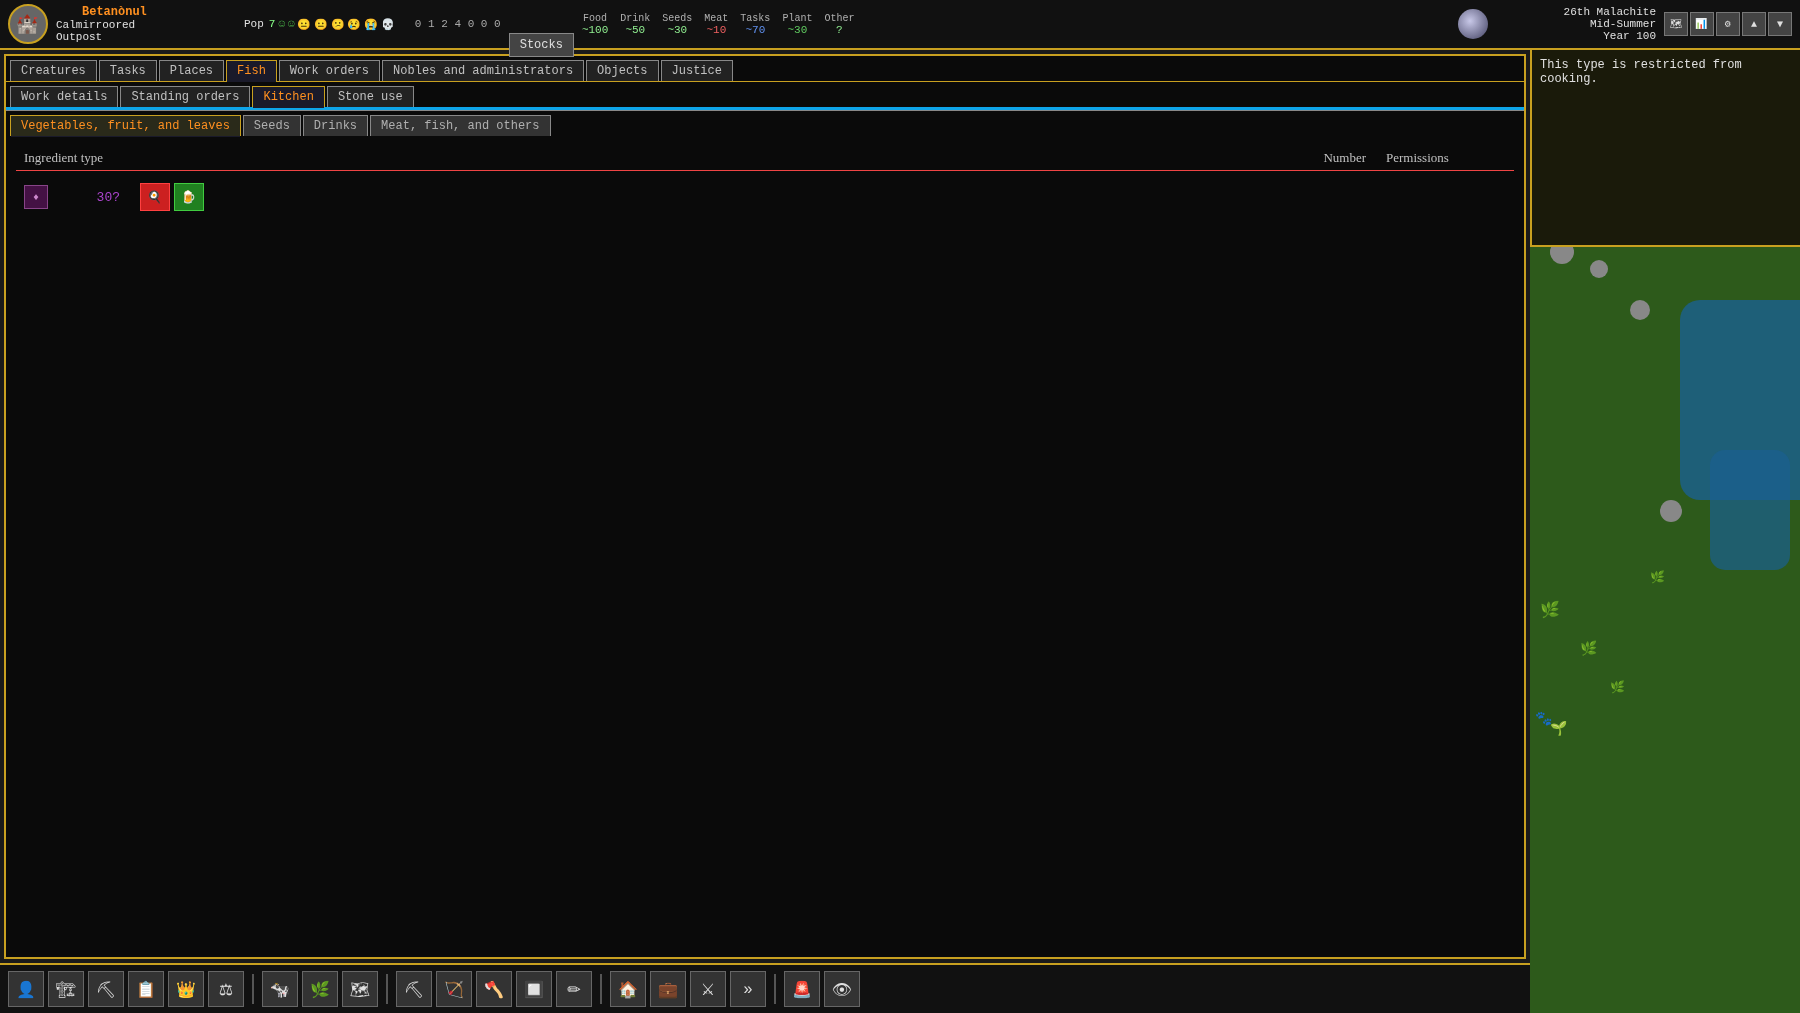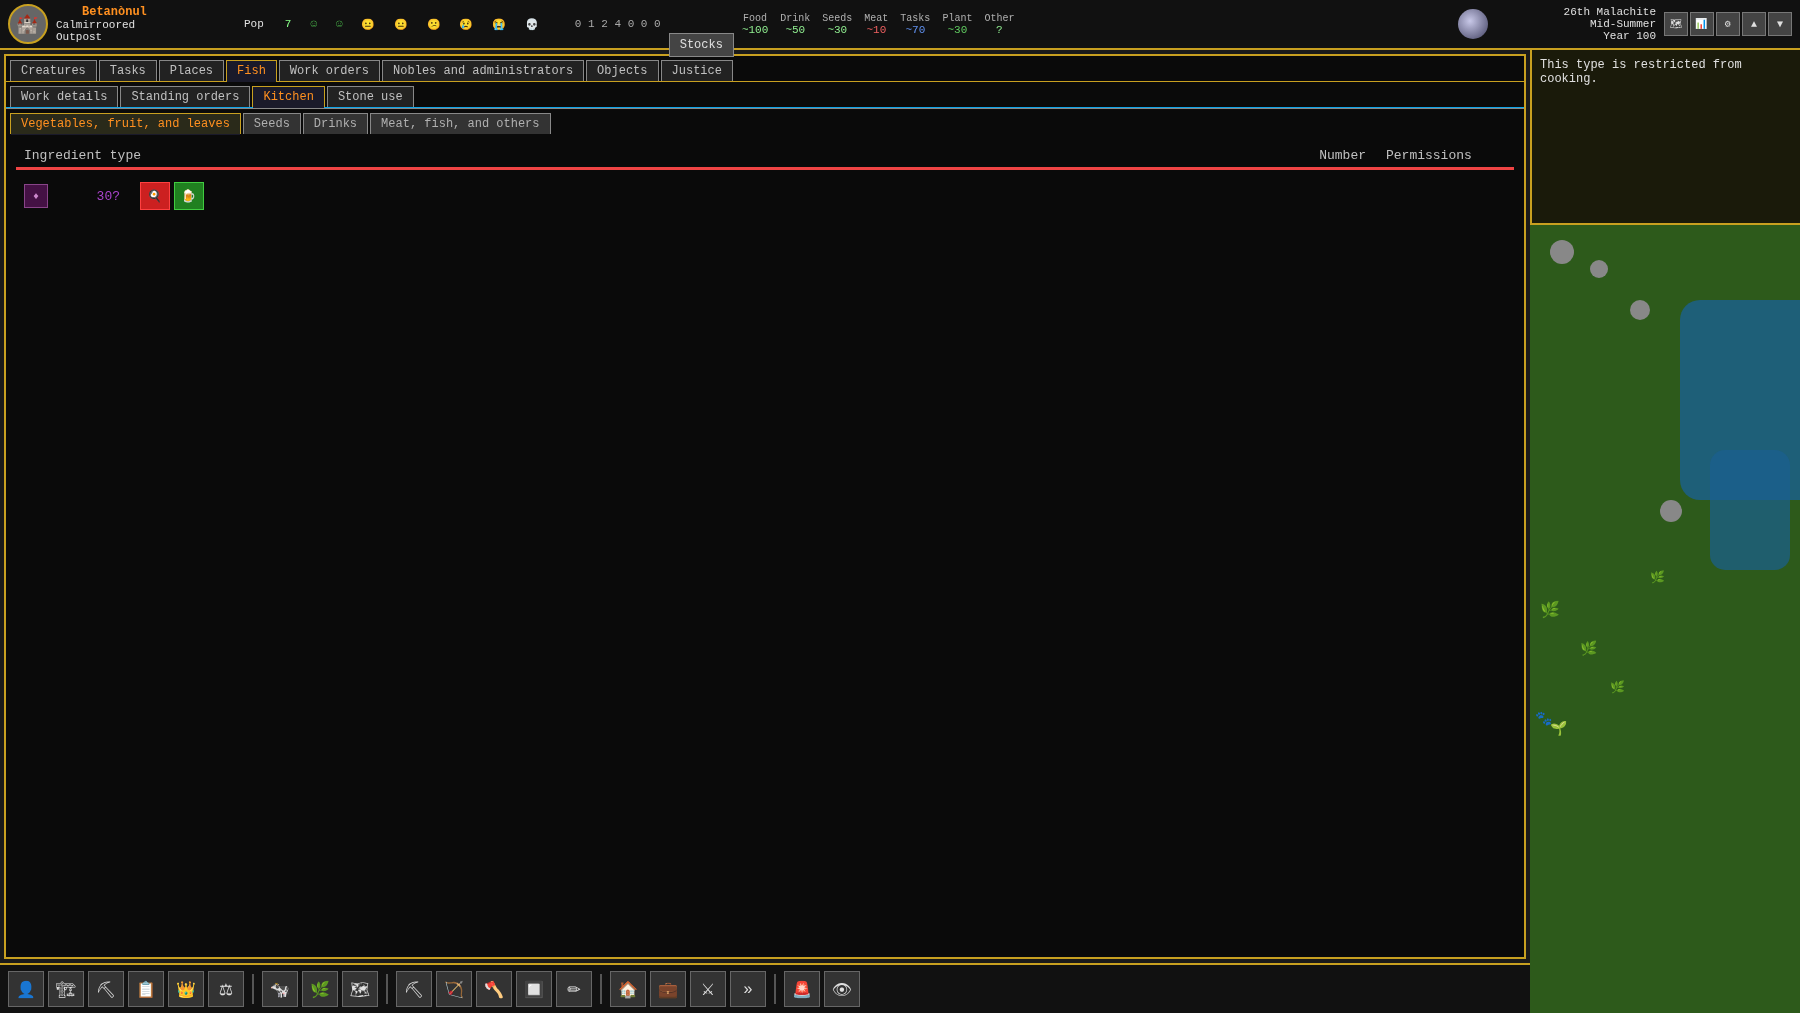--- a/index.html
+++ b/index.html
@@ -78,21 +78,21 @@
       font-size: 11px;
       text-align: right;
       min-width: 160px;
     }
 
     
     #right-panel {
       position: absolute;
       top: 0; right: 0;
       width: 270px;
-      height: 175px;
+      height: 197px;
       background: #1a1a0a;
       border-left: 2px solid #c8a020;
       border-bottom: 2px solid #c8a020;
       padding: 8px;
       z-index: 5;
     }
 
     #right-panel .panel-text {
       color: #e0e0e0;
       font-size: 12px;
@@ -174,21 +174,21 @@
       position: absolute;
       bottom: -1px;
       left: 0;
       right: 0;
       height: 1px;
       background: #1a1a2a;
     }
 
     .tab-bar-2 {
       border-top: 1px solid #c8a020;
-      border-bottom: 1px solid #0ea5e9;
+      border-bottom: 3px solid #0ea5e9;
       align-items: flex-end;
     }
 
     .tab-bar-3 {
       border-top: 1px solid #888;
     }
 
     
     .sub-tab {
       background: #333;
@@ -208,22 +208,22 @@
       overflow-y: auto;
     }
 
     
     .table-header {
       display: flex;
       align-items: center;
       padding: 4px 8px;
       color: #c0c0c0;
       font-size: 13px;
-      font-family: Liberation Mono, monospace;
-      border-bottom: 3px solid #ef4444;
+      font-family: Liberation Serif, serif;
+      border-bottom: 1px solid #ef4444;
       margin-bottom: 8px;
     }
 
     .col-ingredient { flex: 1; }
     .col-number { width: 80px; text-align: right; padding-right: 20px; }
     .col-permissions { width: 120px; }
 
     
     .ingredient-row {
       display: flex;
@@ -352,21 +352,21 @@
 <div id="top-bar">
 
   <div style="width:40px;height:40px;background:#666;border-radius:50%;border:2px solid #c8a020;flex-shrink:0;display:flex;align-items:center;justify-content:center;color:#ccc;font-size:18px;">🏰</div>
 
   <div id="fortress-info">
     <span style="color:#ff9020;font-size:12px;font-weight:bold;padding-left:26px;">Betanònul</span>
     <span style="font-size:11px;">Calmirroored</span>
     <span style="font-size:11px;">Outpost</span>
   </div>
 
-  <div id="pop-info" style="display:flex;align-items:center;gap:19px;color:#e0e0e0;font-size:11px;min-width:200px;">
+  <div id="pop-info" style="display:flex;align-items:center;gap:3px;color:#e0e0e0;font-size:11px;min-width:200px;">
     <span>Pop</span>
     <span style="color:#88ff88;margin-left:2px;">7</span>
     <span style="color:#50c850;">☺</span>
     <span style="color:#50c850;">☺</span>
     <span style="color:#c8c850;">😐</span>
     <span style="color:#c8c850;">😐</span>
     <span style="color:#c89050;">😕</span>
     <span style="color:#c85050;">😢</span>
     <span style="color:#c82020;">😭</span>
     <span style="color:#888;">💀</span>

